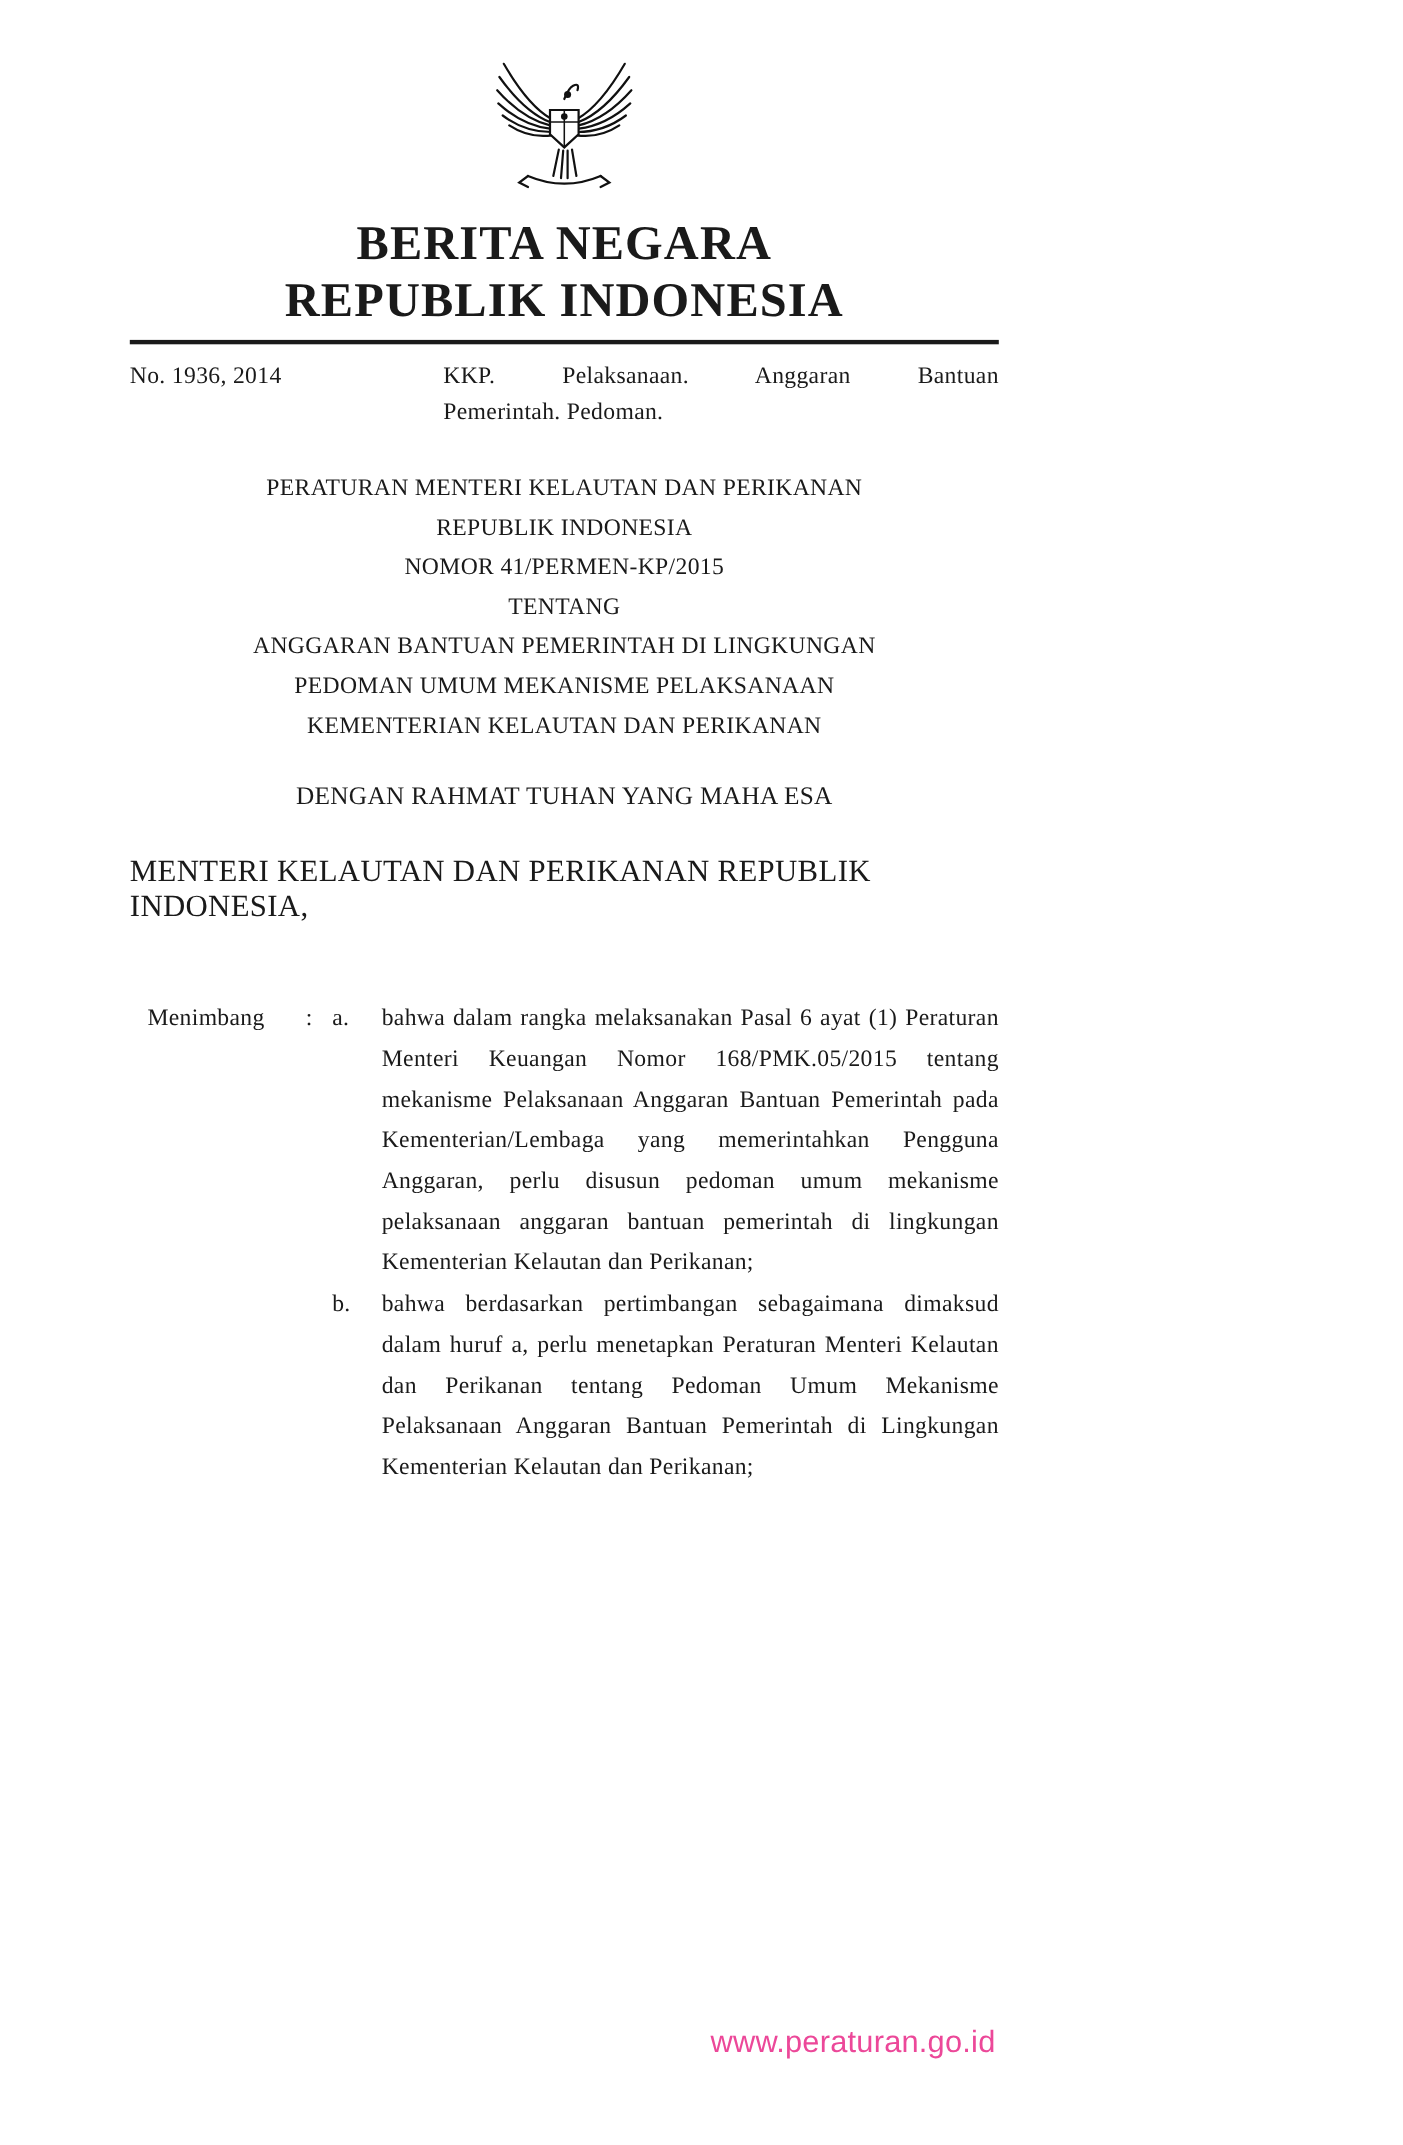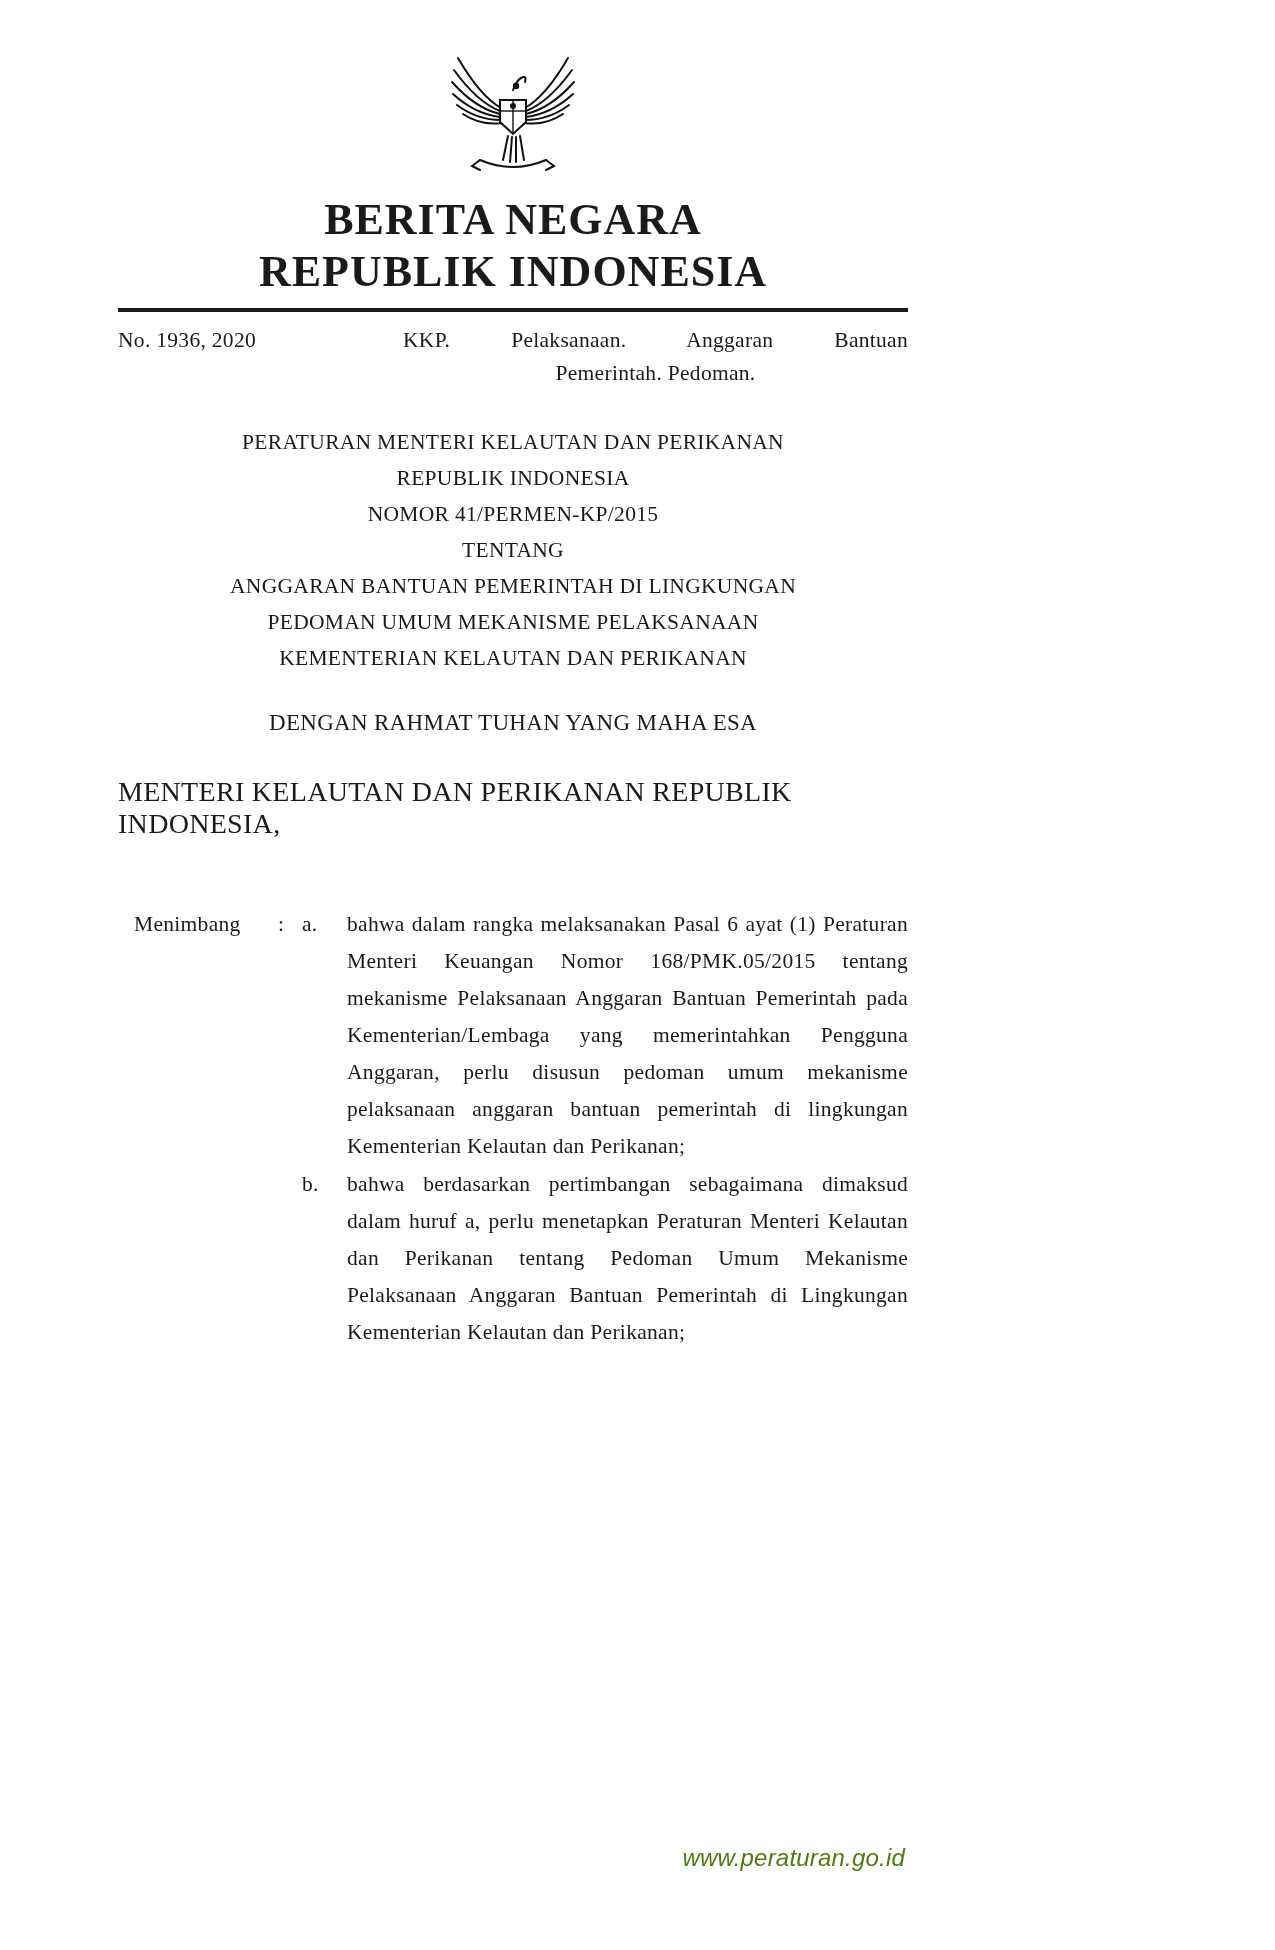--- a/index.html
+++ b/index.html
@@ -40,21 +40,21 @@
   .issue-row {
     display: flex;
     margin-top: 12px;
     font-size: 21.5px;
     line-height: 33px;
     letter-spacing: 0.3px;
   }
   .issue-no { width: 285px; }
   .subject-block { width: 505px; margin-left: auto; }
   .subject-line1 { text-align: justify; text-align-last: justify; }
-  .subject-line2 { text-align: center; }
+  .subject-line2 { text-align: left; }
   .title-block {
     margin-top: 34px;
     text-align: center;
     font-size: 21.5px;
     line-height: 36px;
     letter-spacing: 0.3px;
   }
   .invocation  { margin-top: 34px; text-align: center; font-size: 23px; letter-spacing: 0.3px; }
   .authority   { margin-top: 40px; text-align: left; font-size: 28px; letter-spacing: 0.3px; }
   .considerations { margin-top: 66px; font-size: 21.5px; letter-spacing: 0.3px; }
@@ -62,24 +62,23 @@
   .cons-label  { width: 144px; flex: none; line-height: 37px; }
   .cons-colon  { width: 24px;  flex: none; line-height: 37px; }
   .cons-marker { width: 45px;  flex: none; line-height: 37px; }
   .cons-text   { flex: 1; text-align: justify; line-height: 37px; }
   .cons-row + .cons-row { margin-top: 1px; }
   .footer-link {
     position: absolute;
     right: 370px;
     bottom: 78px;
     font-family: "Liberation Sans", "DejaVu Sans", sans-serif;
-    font-size: 24px;
-    color: #4d7c0f;
+    font-size: 28px;
+    color: #ec4899;
     letter-spacing: 0.2px;
-    font-style: italic;
   }
 </style>
 </head>
 <body>
 
 <div class="page">
   <div class="content">
 
     <div class="emblem-wrap">
       <svg width="126" height="134" viewBox="0 0 126 134" aria-hidden="true">
@@ -122,21 +121,21 @@
     </div>
 
     <div class="masthead-title">
       <div>BERITA NEGARA</div>
       <div>REPUBLIK INDONESIA</div>
     </div>
 
     <div class="rule"></div>
 
     <div class="issue-row">
-      <div class="issue-no">No. 1936, 2020</div>
+      <div class="issue-no">No. 1936, 2014</div>
       <div class="subject-block">
         <div class="subject-line1">KKP. Pelaksanaan. Anggaran Bantuan</div>
         <div class="subject-line2">Pemerintah. Pedoman.</div>
       </div>
     </div>
 
     <div class="title-block">
       <div>PERATURAN MENTERI KELAUTAN DAN PERIKANAN</div>
       <div>REPUBLIK INDONESIA</div>
       <div>NOMOR 41/PERMEN-KP/2015</div>

